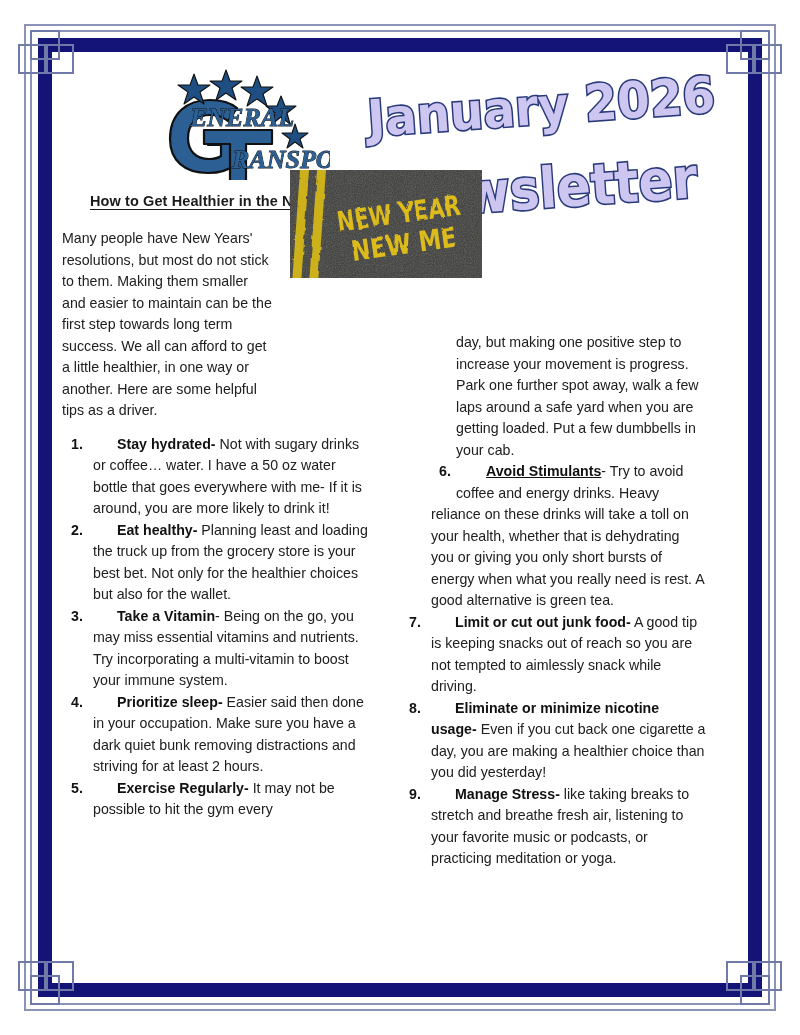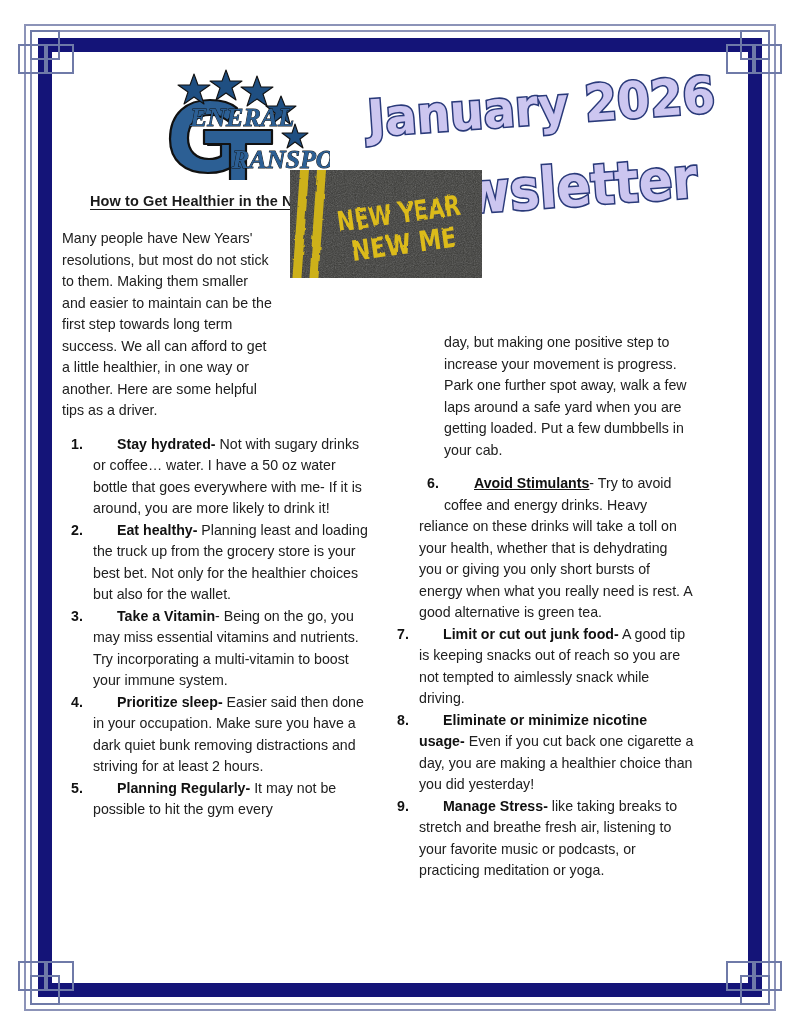--- a/index.html
+++ b/index.html
@@ -75,21 +75,21 @@
     text-decoration: underline;
     text-underline-offset: 3px;
     letter-spacing: 0.1px;
   }
 
   
   .columns {
     position: absolute;
     left: 0; right: 0; top: 168px; bottom: 0;
     display: flex;
-    gap: 20px;
+    gap: 32px;
   }
   .col { width: 306px; position: relative; }
   .col-right { padding-top: 104px; }
 
   p, ol, li { margin: 0; }
 
   .intro {
     font-size: 14.2px;
     line-height: 21.5px;
     color: #202020;
@@ -267,29 +267,29 @@
         <li>
           <span class="num">2.</span><span class="lead">Eat healthy-</span><span> Planning least and loading the truck up from the grocery store is your best bet. Not only for the healthier choices but also for the wallet.</span>
         </li>
         <li>
           <span class="num">3.</span><span class="lead">Take a Vitamin</span><span>- Being on the go, you may miss essential vitamins and nutrients. Try incorporating a multi-vitamin to boost your immune system.</span>
         </li>
         <li>
           <span class="num">4.</span><span class="lead">Prioritize sleep-</span><span> Easier said then done in your occupation. Make sure you have a dark quiet bunk removing distractions and striving for at least 2 hours.</span>
         </li>
         <li>
-          <span class="num">5.</span><span class="lead">Planning Regularly-</span><span> It may not be possible to hit the gym every</span>
+          <span class="num">5.</span><span class="lead">Exercise Regularly-</span><span> It may not be possible to hit the gym every</span>
         </li>
       </ol>
     </div>
 
     <div class="col col-right">
       <div class="shim-b" style="float:left;width:56px;height:124px;margin-top:40px;"></div>
 
-      <p class="intro" style="margin-bottom:12px;">day, but making one positive step to increase your movement is progress. Park one further spot away, walk a few laps around a safe yard when you are getting loaded. Put a few dumbbells in your cab.</p>
+      <p class="intro" style="margin-bottom:0;">day, but making one positive step to increase your movement is progress. Park one further spot away, walk a few laps around a safe yard when you are getting loaded. Put a few dumbbells in your cab.</p>
 
       <ol class="tips">
         <li class="indent-num">
           <span class="num">6.</span><span class="lead">Avoid Stimulants</span><span>- Try to avoid coffee and energy drinks. Heavy reliance on these drinks will take a toll on your health, whether that is dehydrating you or giving you only short bursts of energy when what you really need is rest. A good alternative is green tea.</span>
         </li>
         <li>
           <span class="num">7.</span><span class="lead">Limit or cut out junk food-</span><span> A good tip is keeping snacks out of reach so you are not tempted to aimlessly snack while driving.</span>
         </li>
         <li>
           <span class="num">8.</span><span class="lead">Eliminate or minimize nicotine usage-</span><span> Even if you cut back one cigarette a day, you are making a healthier choice than you did yesterday!</span>

